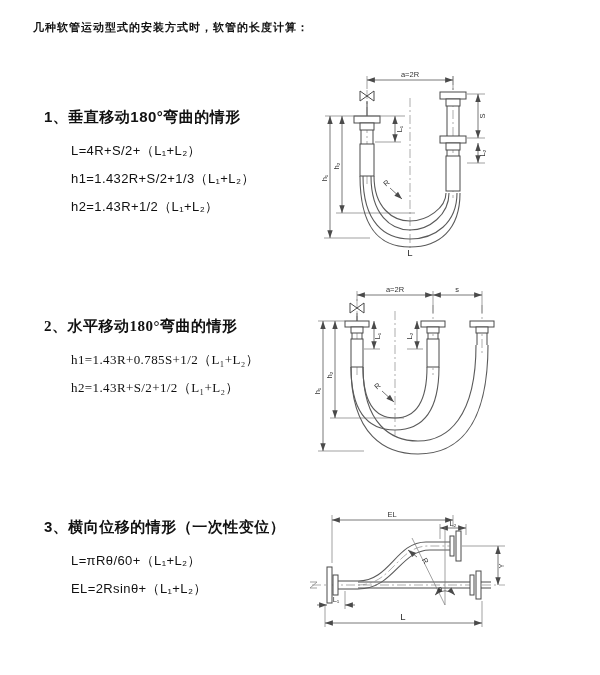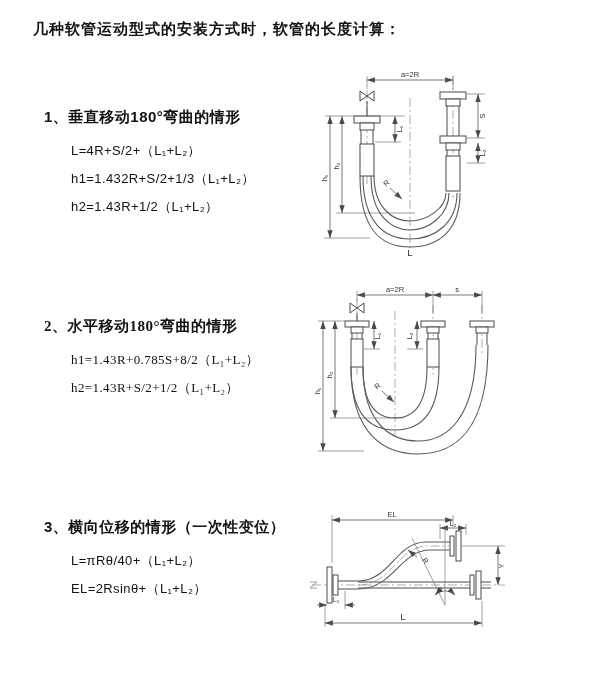--- a/index.html
+++ b/index.html
@@ -1,21 +1,21 @@
 <!DOCTYPE html>
 <html><head>
 <meta charset="utf-8">
 <style>
   html,body{margin:0;padding:0;background:#ffffff;}
   .page{
     position:relative;width:600px;height:675px;background:#ffffff;overflow:hidden;
     font-family:"Liberation Sans","DejaVu Sans",sans-serif;color:#1a1a1a;
   }
   .doc-title{
-    position:absolute;left:33px;top:20px;font-size:15px;font-weight:bold;
+    position:absolute;left:33px;top:20px;font-size:11px;font-weight:bold;
     letter-spacing:1px;color:#111;
   }
   .section{position:absolute;width:280px;}
   #section-1{left:44px;top:108px;}
   #section-2{left:44px;top:317px;font-family:Liberation Serif, serif;}
   #section-3{left:44px;top:518px;}
   .section-heading{font-size:15px;font-weight:bold;letter-spacing:0.5px;color:#111;}
   .formulas{margin:10px 0 0 27px;}
   .formula{height:28px;display:flex;align-items:center;font-size:13px;
     letter-spacing:0.4px;color:#111;white-space:nowrap;}
@@ -45,29 +45,29 @@
     <div class="formulas">
       <div class="formula">L=4R+S/2+（L₁+L₂）</div>
       <div class="formula">h1=1.432R+S/2+1/3（L₁+L₂）</div>
       <div class="formula">h2=1.43R+1/2（L₁+L₂）</div>
     </div>
   </div>
 
   <div class="section" id="section-2">
     <div class="section-heading">2、水平移动180°弯曲的情形</div>
     <div class="formulas">
-      <div class="formula">h1=1.43R+0.785S+8/2（L₁+L₂）</div>
+      <div class="formula">h1=1.43R+0.785S+1/2（L₁+L₂）</div>
       <div class="formula">h2=1.43R+S/2+1/2（L₁+L₂）</div>
     </div>
   </div>
 
   <div class="section" id="section-3">
     <div class="section-heading">3、横向位移的情形（一次性变位）</div>
     <div class="formulas">
-      <div class="formula">L=πRθ/40+（L₁+L₂）</div>
+      <div class="formula">L=πRθ/60+（L₁+L₂）</div>
       <div class="formula">EL=2Rsinθ+（L₁+L₂）</div>
     </div>
   </div>
 
   <svg class="diagram" id="diagram-1" width="200" height="192" viewBox="0 0 200 192">
     <defs>
       <marker id="ar1" viewBox="0 0 8 8" markerWidth="9" markerHeight="9" refX="7.5" refY="4" orient="auto-start-reverse" markerUnits="userSpaceOnUse">
         <path d="M0.5,1.6 L7.5,4 L0.5,6.4 Z" fill="#4a4a4a"></path>
       </marker>
       <pattern id="hb1" width="4" height="4" patternUnits="userSpaceOnUse">

